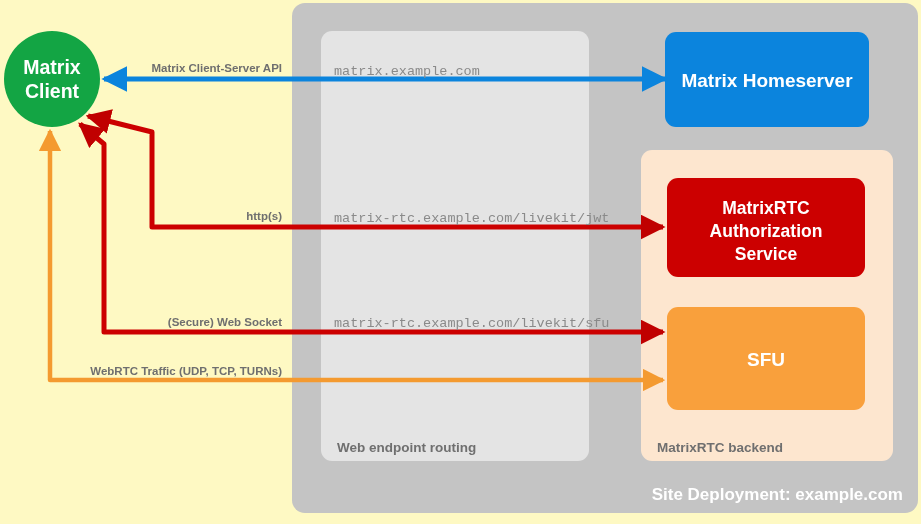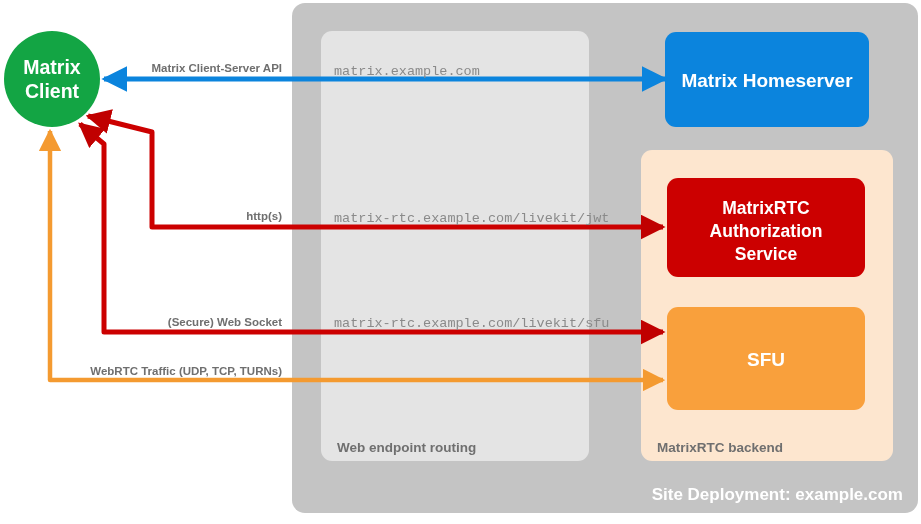--- a/index.html
+++ b/index.html
@@ -4,21 +4,21 @@
 <style>
   html, body {
     margin: 0;
     padding: 0;
     background: #000000;
   }
   #canvas {
     position: relative;
     width: 921px;
     height: 524px;
-    background: #ffffff;
+    background: #fef9c3;
     overflow: hidden;
     font-family: "Liberation Sans", sans-serif;
   }
   svg.diagram {
     position: absolute;
     left: 0;
     top: 0;
     width: 921px;
     height: 524px;
   }

